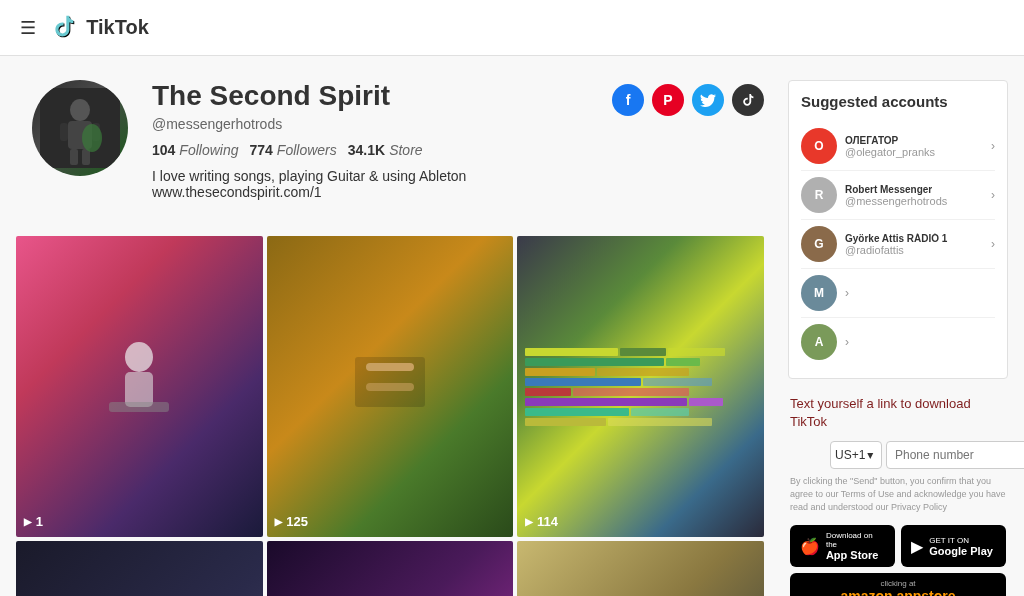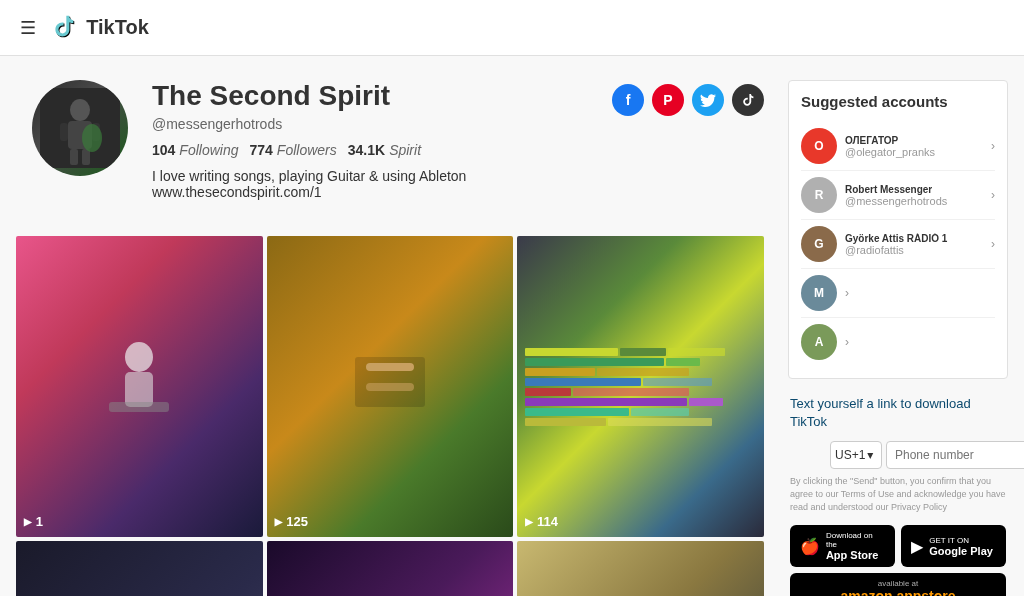--- a/index.html
+++ b/index.html
@@ -130,21 +130,21 @@
       display: flex; align-items: center; justify-content: center;
       font-size: 12px; font-weight: 700; color: white;
     }
     .suggested-text { flex: 1; min-width: 0; }
     .suggested-name { font-size: 10px; font-weight: 600; white-space: nowrap; overflow: hidden; text-overflow: ellipsis; }
     .suggested-handle { font-size: 11px; color: #999; white-space: nowrap; overflow: hidden; text-overflow: ellipsis; }
     .chevron { color: #999; font-size: 12px; }
 
     
     .download-section { padding: 0 2px; }
-    .download-title { font-size: 13px; color: #0c4a6e; margin-bottom: 10px; line-height: 1.4; }
+    .download-title { font-size: 13px; color: #7f1d1d; margin-bottom: 10px; line-height: 1.4; }
     .phone-input-row { display: flex; gap: 4px; margin-bottom: 6px; padding-left: 40px; }
     .country-select {
       background: #fff; border: 1px solid #ccc; border-radius: 4px;
       padding: 6px 4px; font-size: 12px; cursor: pointer;
       display: flex; align-items: center; gap: 2px; min-width: 52px;
     }
     .phone-input {
       flex: 1; border: 1px solid #ccc; border-radius: 4px;
       padding: 6px 8px; font-size: 12px; outline: none;
       color: #999;
@@ -221,21 +221,21 @@
           <div class="stat-item">
             <span class="stat-number">104</span>
             <span class="stat-label">Following</span>
           </div>
           <div class="stat-item">
             <span class="stat-number">774</span>
             <span class="stat-label">Followers</span>
           </div>
           <div class="stat-item">
             <span class="stat-number">34.1K</span>
-            <span class="stat-label">Spirit</span>
+            <span class="stat-label">Store</span>
           </div>
         </div>
         <div class="profile-bio">I love writing songs, playing Guitar &amp; using Ableton www.thesecondspirit.com/1</div>
       </div>
 
       <div class="social-icons">
         <div class="social-icon" style="background:#1877F2;">f</div>
         <div class="social-icon" style="background:#E60023;">P</div>
         <div class="social-icon" style="background:#1DA1F2;">
           <svg width="16" height="13" viewBox="0 0 16 13" fill="white">
@@ -421,21 +421,21 @@
             <span class="badge-icon">▶</span>
             <div class="badge-text">
               <span class="badge-sub">GET IT ON</span>
               <span class="badge-name">Google Play</span>
             </div>
           </div>
         </div>
 
         <div class="amazon-badge">
           <div style="display:flex;flex-direction:column;align-items:center;">
-            <span style="color:#aaa;font-size:8px;">available at</span>
+            <span style="color:#aaa;font-size:8px;">clicking at</span>
             <span class="amazon-logo">amazon appstore</span>
           </div>
         </div>
       </div>
     </div>
 
   </div>
 
 </div>
 

